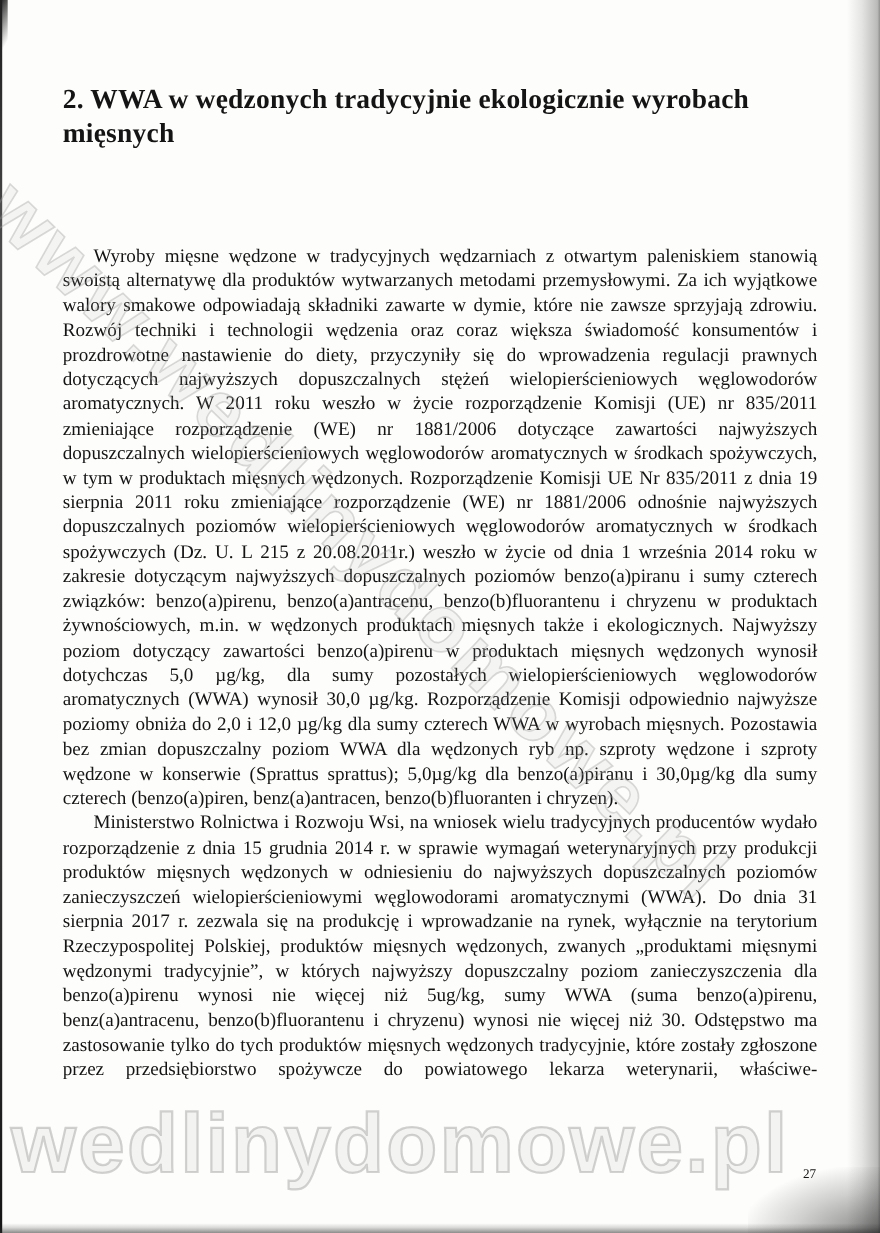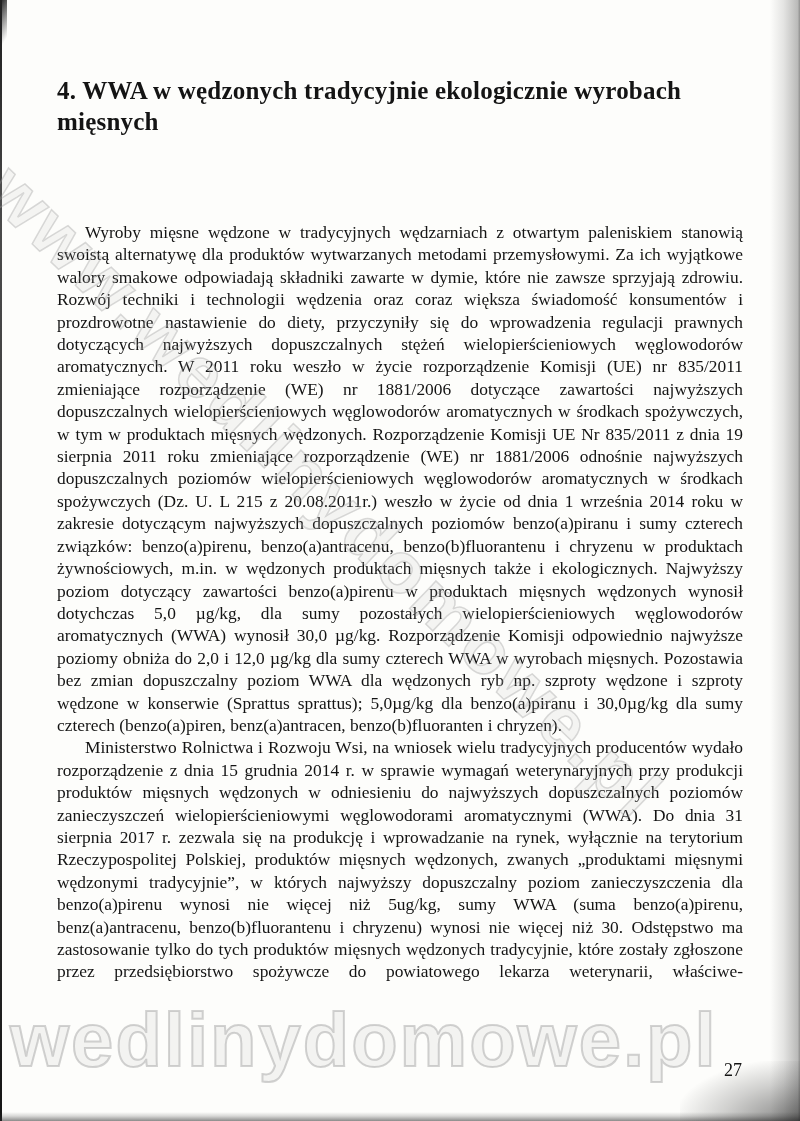--- a/index.html
+++ b/index.html
@@ -95,40 +95,40 @@
     line-height: 22.4px;
     text-align: justify;
     text-indent: 28px;
   }
   .para .it { }
   .para.last-justified { text-align-last: justify; }
   .page-number {
     position: absolute;
     top: 1060px;
     right: 58px;
-    font-size: 18px;
+    font-size: 12px;
     z-index: 2;
   }
 </style>
 </head>
 <body>
 
 <div class="page">
 
   <div class="edge-left"></div>
   <div class="corner-tl"></div>
   <div class="edge-right"></div>
   <div class="edge-bottom"></div>
   <div class="corner-br"></div>
 
   <div class="watermark diag">www.wedlinydomowe.pl</div>
   <div class="watermark bottom">wedlinydomowe.pl</div>
 
   <div class="content">
-    <h1 class="heading">4. WWA w wędzonych tradycyjnie ekologicznie wyrobach mięsnych</h1>
+    <h1 class="heading">2. WWA w wędzonych tradycyjnie ekologicznie wyrobach mięsnych</h1>
 
     <p class="para"><span>Wyroby mięsne wędzone w tradycyjnych wędzarniach z otwartym paleniskiem stanowią swoistą alternatywę dla produktów wytwarzanych metodami przemysłowymi. Za ich wyjątkowe walory smakowe odpowiadają składniki zawarte w dymie, które nie zawsze sprzyjają zdrowiu. Rozwój techniki i technologii wędzenia oraz coraz większa świadomość konsumentów i prozdrowotne nastawienie do diety, przyczyniły się do wprowadzenia regulacji prawnych dotyczących najwyższych dopuszczalnych stężeń wielopierścieniowych węglowodorów aromatycznych. W 2011 roku weszło w życie rozporządzenie Komisji (UE) nr 835/2011 zmieniające rozporządzenie (WE) nr 1881/2006 dotyczące zawartości najwyższych dopuszczalnych wielopierścieniowych węglowodorów aromatycznych w środkach spożywczych, w tym w produktach mięsnych wędzonych. Rozporządzenie Komisji UE Nr 835/2011 z dnia 19 sierpnia 2011 roku </span><span class="it">zmieniające rozporządzenie (WE) nr 1881/2006 odnośnie najwyższych dopuszczalnych poziomów wielopierścieniowych węglowodorów aromatycznych w środkach spożywczych (Dz. U. L 215 z 20.08.2011r.)</span><span> weszło w życie od dnia 1 września 2014 roku w zakresie dotyczącym najwyższych dopuszczalnych poziomów benzo(a)piranu i sumy czterech związków: benzo(a)pirenu, benzo(a)antracenu, benzo(b)fluorantenu i chryzenu w produktach żywnościowych, m.in. w wędzonych produktach mięsnych także i ekologicznych. Najwyższy poziom dotyczący zawartości benzo(a)pirenu w produktach mięsnych wędzonych wynosił dotychczas 5,0 µg/kg, dla sumy pozostałych wielopierścieniowych węglowodorów aromatycznych (WWA) wynosił 30,0 µg/kg. Rozporządzenie Komisji odpowiednio najwyższe poziomy obniża do 2,0 i 12,0 µg/kg dla sumy czterech WWA w wyrobach mięsnych. Pozostawia bez zmian dopuszczalny poziom WWA dla wędzonych ryb np. szproty wędzone i szproty wędzone w konserwie (</span><span class="it">Sprattus sprattus</span><span>); 5,0µg/kg dla benzo(a)piranu i 30,0µg/kg dla sumy czterech (benzo(a)piren, benz(a)antracen, benzo(b)fluoranten i chryzen).</span></p>
 
     <p class="para last-justified"><span>Ministerstwo Rolnictwa i Rozwoju Wsi, na wniosek wielu tradycyjnych producentów wydało rozporządzenie z dnia 15 grudnia 2014 r. w sprawie wymagań weterynaryjnych przy produkcji produktów mięsnych wędzonych w odniesieniu do najwyższych dopuszczalnych poziomów zanieczyszczeń wielopierścieniowymi węglowodorami aromatycznymi (WWA). Do dnia 31 sierpnia 2017 r. zezwala się na produkcję i wprowadzanie na rynek, wyłącznie na terytorium Rzeczypospolitej Polskiej, produktów mięsnych wędzonych, zwanych „produktami mięsnymi wędzonymi tradycyjnie”, w których najwyższy dopuszczalny poziom zanieczyszczenia dla benzo(a)pirenu wynosi nie więcej niż 5ug/kg, sumy WWA (suma benzo(a)pirenu, benz(a)antracenu, benzo(b)fluorantenu i chryzenu) wynosi nie więcej niż 30. Odstępstwo ma zastosowanie tylko do tych produktów mięsnych wędzonych tradycyjnie, które zostały zgłoszone przez przedsiębiorstwo spożywcze do powiatowego lekarza weterynarii, właściwe-</span></p>
   </div>
 
   <div class="page-number">27</div>
 
 </div>
 

